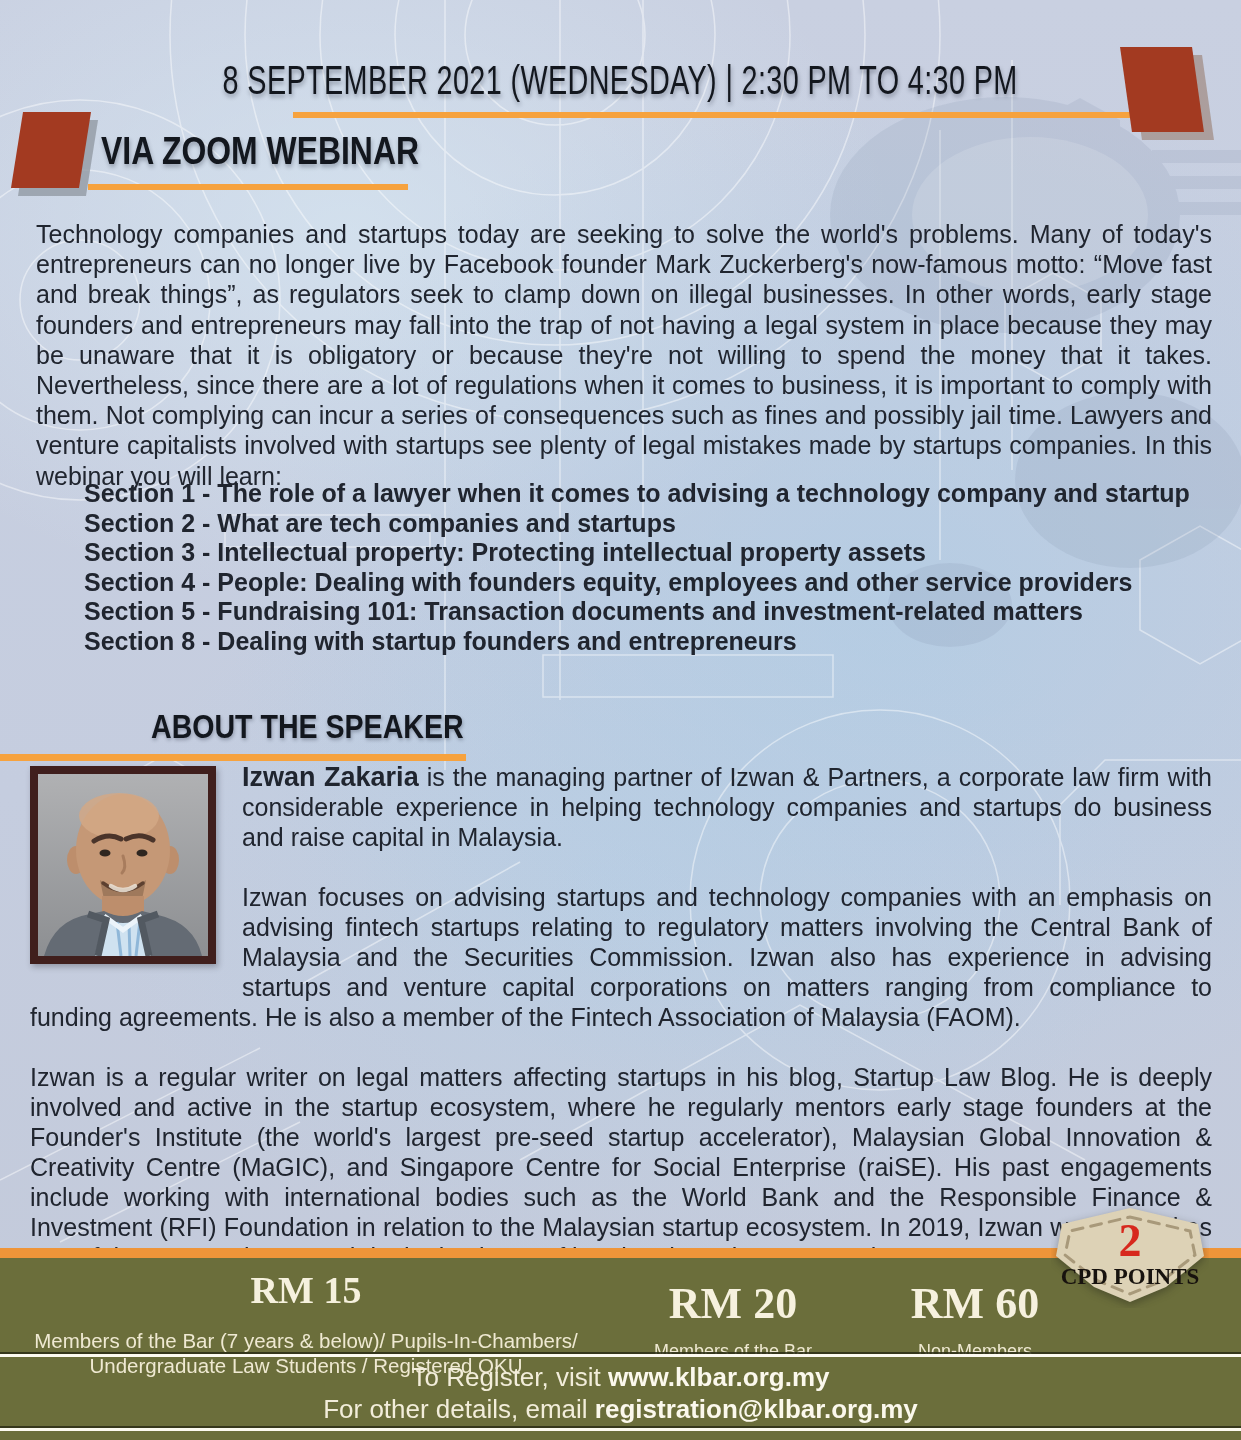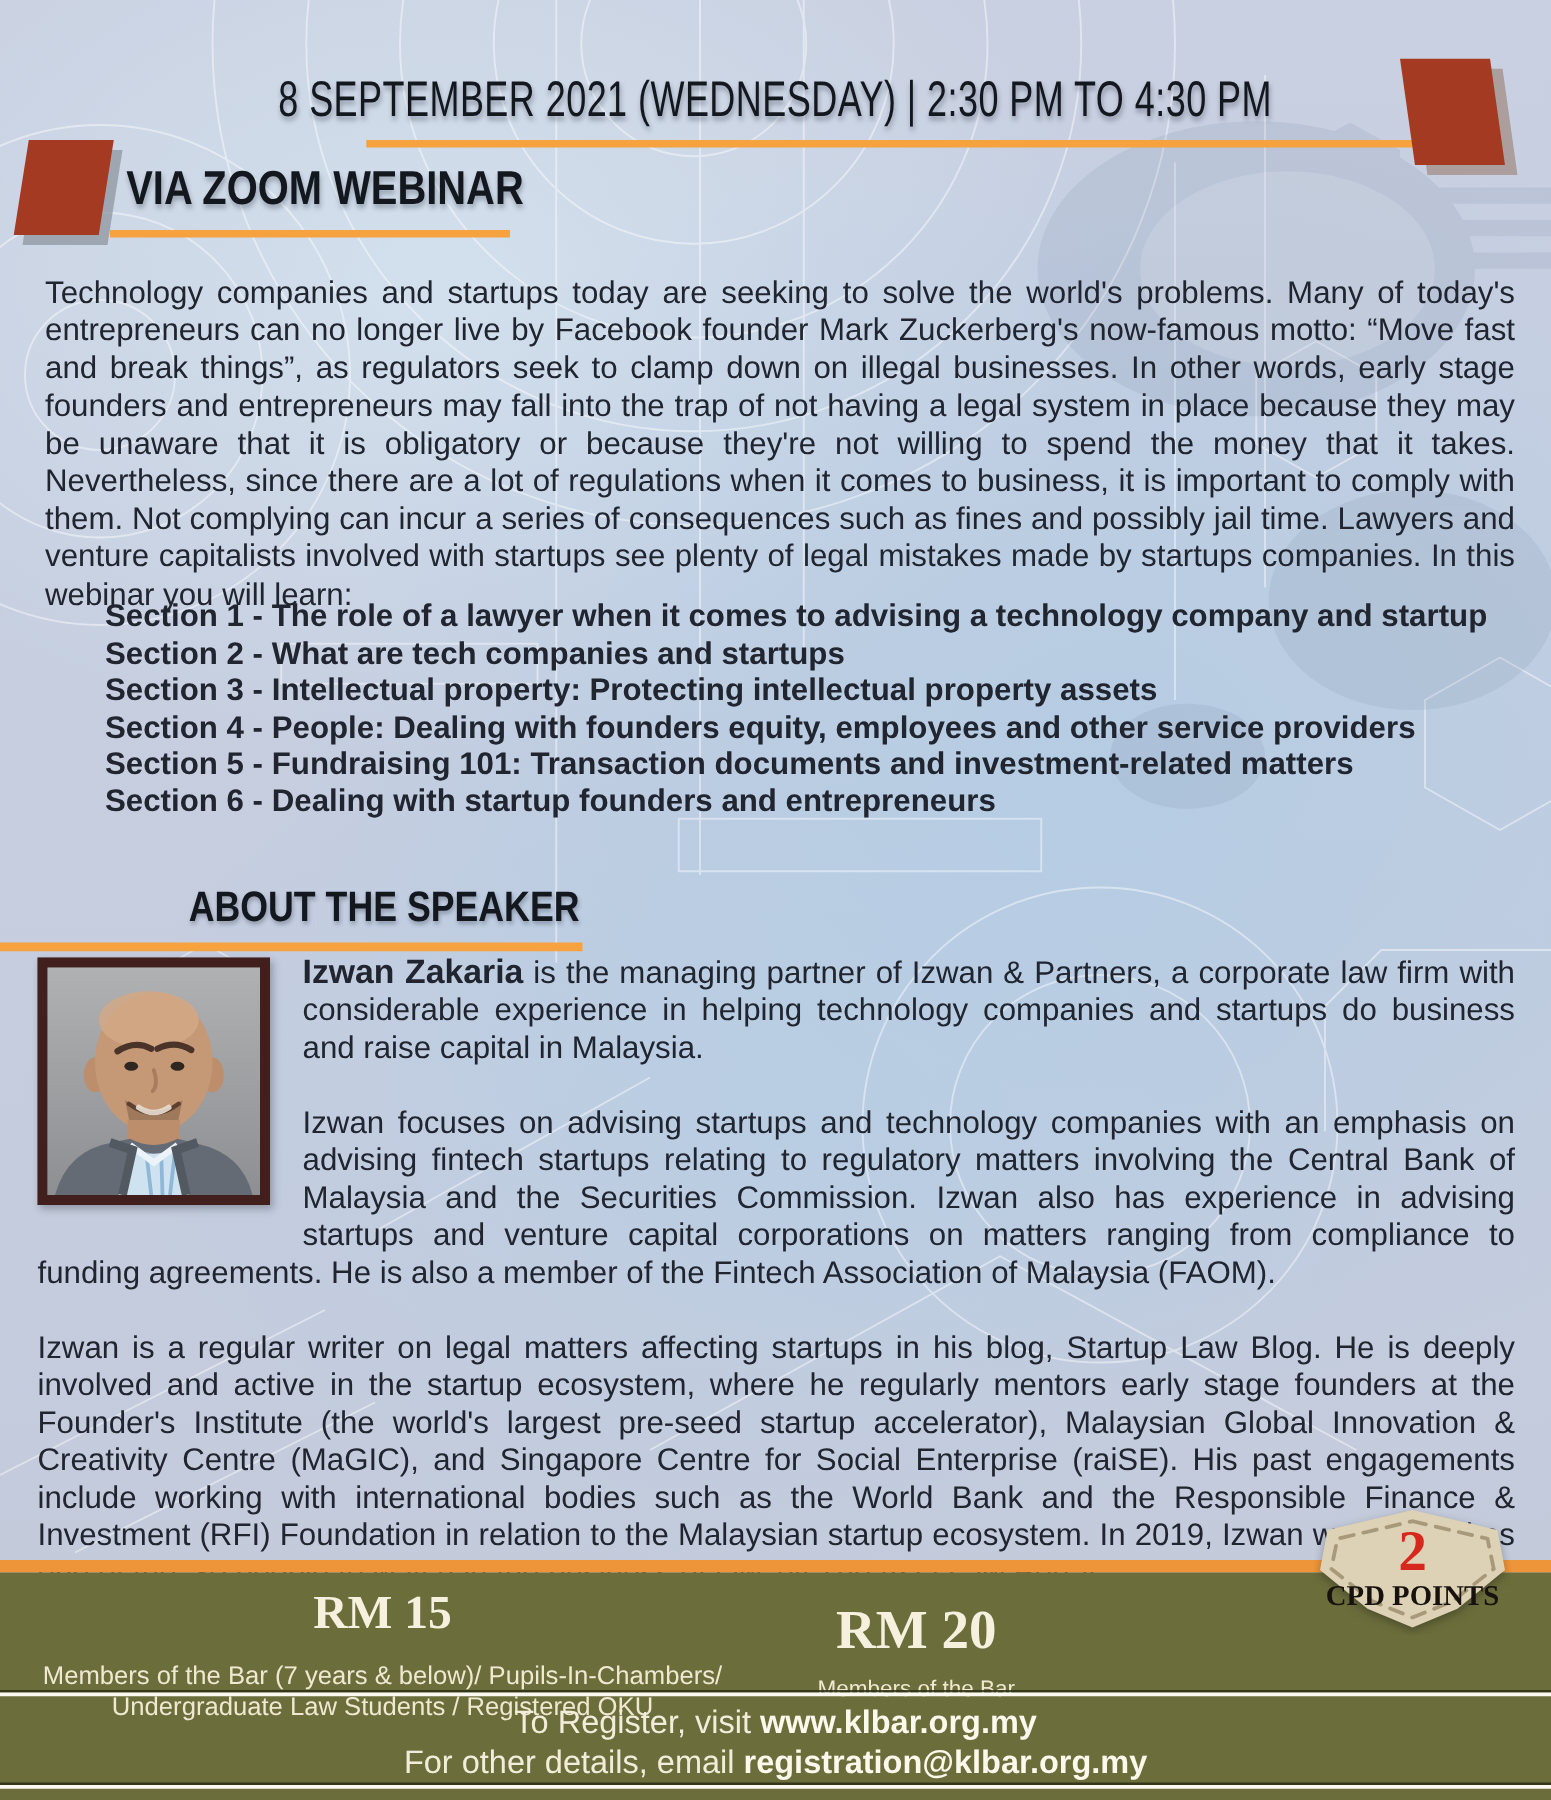--- a/index.html
+++ b/index.html
@@ -126,21 +126,21 @@
   </div>
   <div class="bar zoom-underline"></div>
 
   <div class="intro">Technology companies and startups today are seeking to solve the world's problems. Many of today's entrepreneurs can no longer live by Facebook founder Mark Zuckerberg's now-famous motto: “Move fast and break things”, as regulators seek to clamp down on illegal businesses. In other words, early stage founders and entrepreneurs may fall into the trap of not having a legal system in place because they may be unaware that it is obligatory or because they're not willing to spend the money that it takes. Nevertheless, since there are a lot of regulations when it comes to business, it is important to comply with them. Not complying can incur a series of consequences such as fines and possibly jail time. Lawyers and venture capitalists involved with startups see plenty of legal mistakes made by startups companies. In this webinar you will learn:</div>
   <div class="sections">
     <div>Section 1 - The role of a lawyer when it comes to advising a technology company and startup</div>
     <div>Section 2 - What are tech companies and startups</div>
     <div>Section 3 - Intellectual property: Protecting intellectual property assets</div>
     <div>Section 4 - People: Dealing with founders equity, employees and other service providers</div>
     <div>Section 5 - Fundraising 101: Transaction documents and investment-related matters</div>
-    <div>Section 6 - Dealing with startup founders and entrepreneurs</div>
+    <div>Section 8 - Dealing with startup founders and entrepreneurs</div>
   </div>
 
   <div class="speaker-heading">
     <span class="squeeze-l">ABOUT THE SPEAKER</span>
   </div>
   <div class="bar speaker-underline"></div>
 
   <div class="bio">
     <div class="photo-frame">
       <svg width="170" height="182" viewBox="0 0 170 182">
@@ -186,20 +186,24 @@
         <div>Members of the Bar (7 years &amp; below)/ Pupils-In-Chambers/</div>
         <div>Undergraduate Law Students / Registered OKU</div>
       </div>
     </div>
 
     <div class="price-col col2">
       <div class="amount">RM 20</div>
       <div class="aud">Members of the Bar</div>
     </div>
 
+    <div class="price-col col3">
+      <div class="amount">RM 60</div>
+      <div class="aud">Non-Members</div>
+    </div>
 
     <div class="rule rule1">
         <div class="dk"></div>
         <div class="lt"></div>
       </div>
 
     <div class="footer-line fl1">
       <span>To Register, visit </span><b>www.klbar.org.my</b>
     </div>
     <div class="footer-line fl2">

